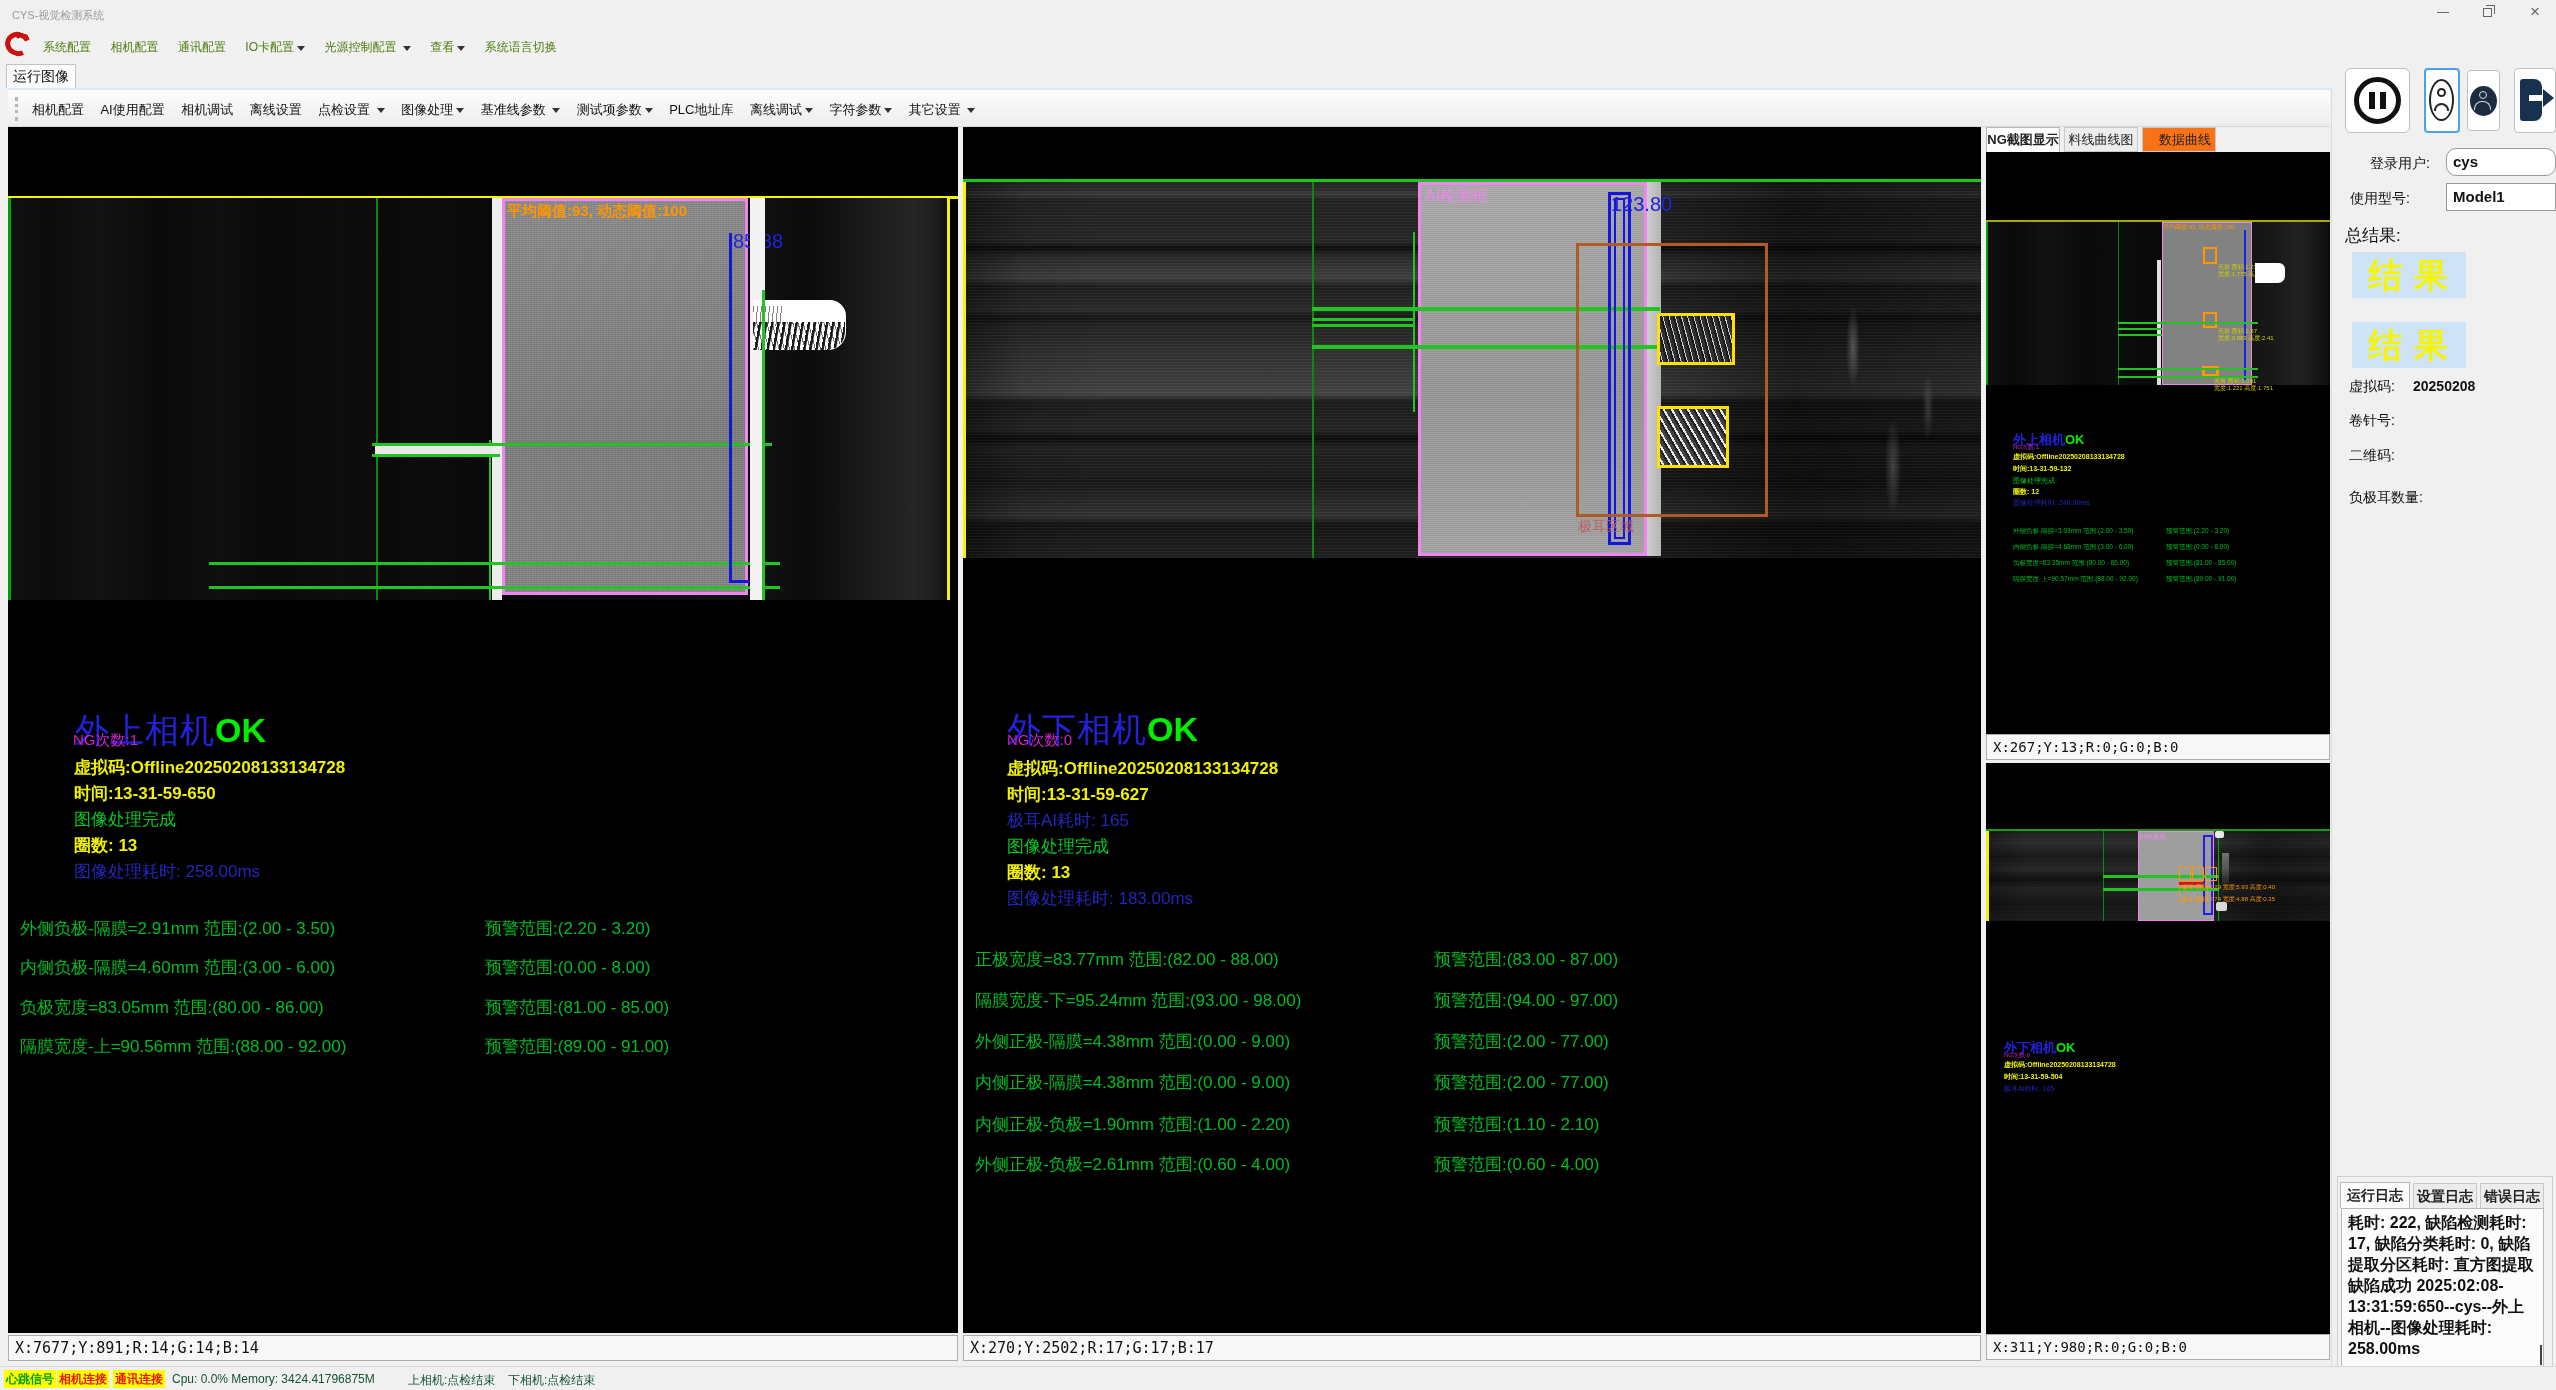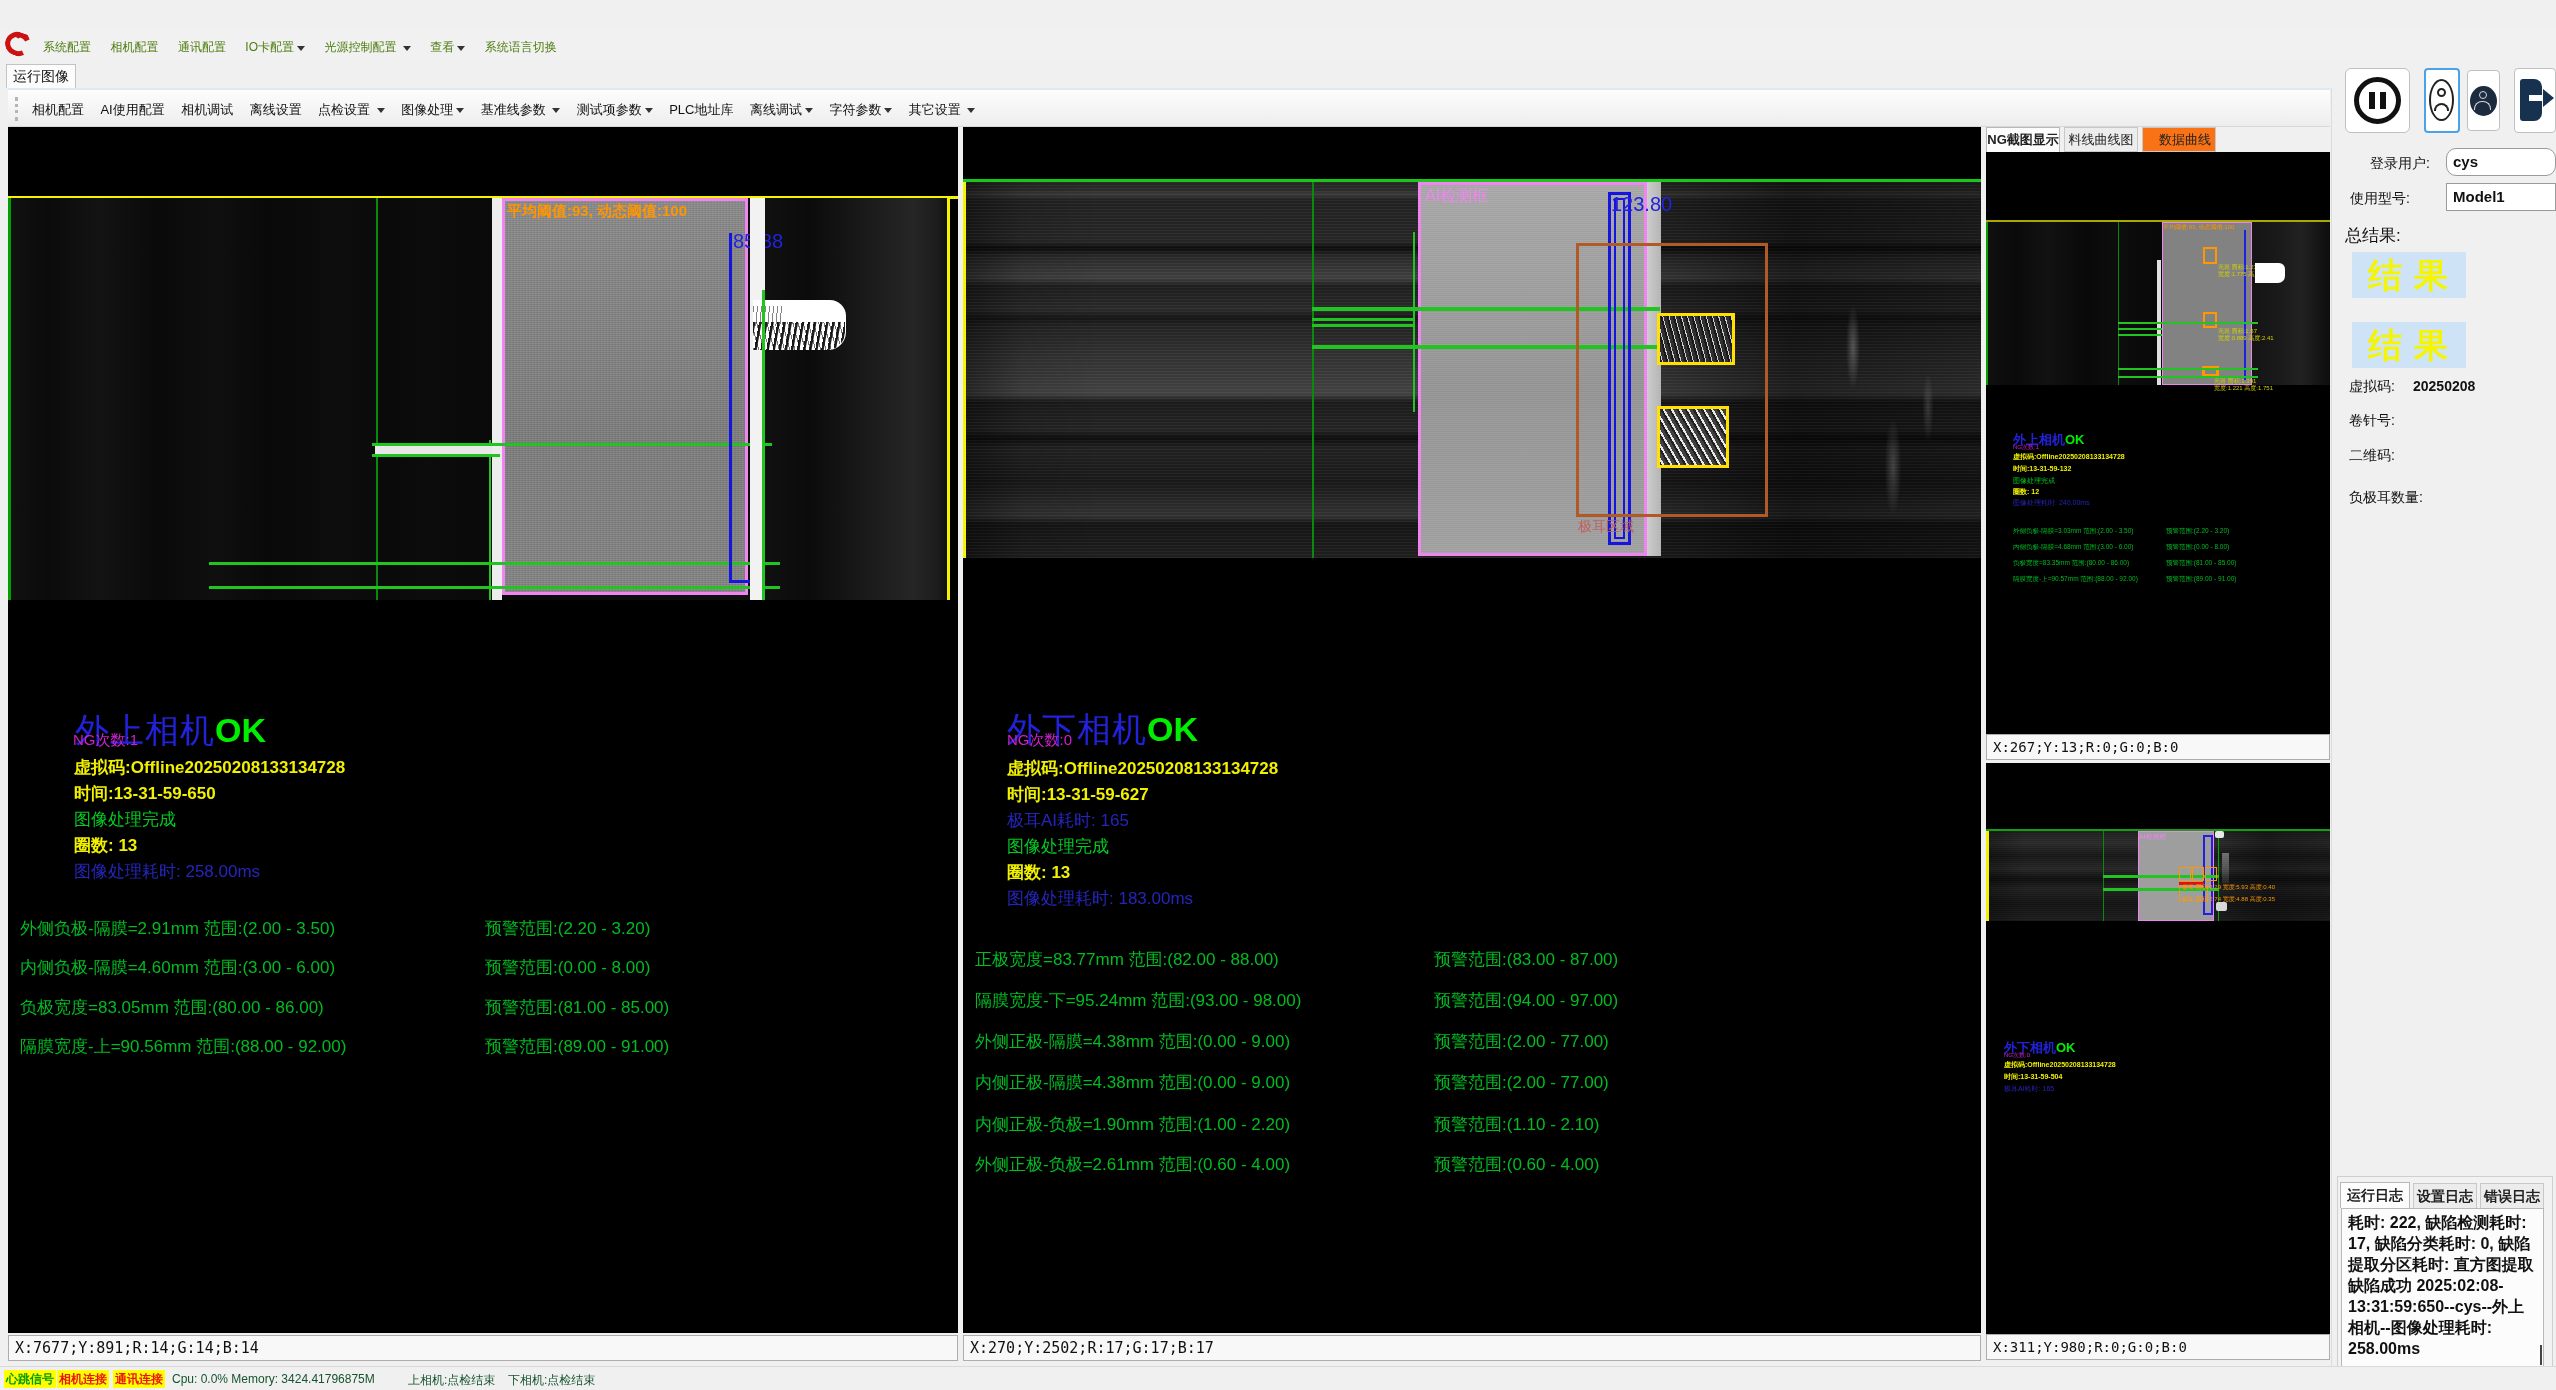--- a/index.html
+++ b/index.html
@@ -42,20 +42,31 @@
   .result-box { position:absolute; width:114px; height:46px; background:#cfe3f6; color:#f5f500; font-size:34px; font-weight:bold; text-align:center; line-height:46px; letter-spacing:12px; padding-left:10px; }
   .log-tab { position:absolute; height:26px; font-size:14px; font-weight:bold; color:#222; text-align:center; line-height:25px; }
   .chip { position:absolute; top:3px; height:18px; background:#ffff00; font-size:12px; font-weight:bold; line-height:18px; padding:0 2px; }
   .sbtext { position:absolute; top:5px; font-size:12px; color:#14532d; white-space:nowrap; }
 </style>
 </head>
 <body>
 
 <div id="app">
 
+  <div class="titlebar">
+    <div class="title-text">CYS-视觉检测系统</div>
+    <div class="winbtn" style="left:2426px;">
+        <div style="position:absolute;left:11px;top:12px;width:12px;height:1px;background:#666;"></div>
+      </div>
+    <div class="winbtn" style="left:2472px;">
+        <div style="position:absolute;left:11px;top:8px;width:9px;height:9px;border:1px solid #666;"></div>
+        <div style="position:absolute;left:14px;top:5px;width:9px;height:9px;border:1px solid #666;border-left:none;border-bottom:none;"></div>
+      </div>
+    <div class="winbtn" style="left:2518px;font-size:17px;line-height:24px;"><span>×</span></div>
+  </div>
 
   <div class="menubar"></div>
   <div class="logo">
       <div class="c1"></div>
       <div class="c2"></div>
     </div>
   <div class="menu-row">
     <span class="menu-item">系统配置</span>
     <span class="menu-item">相机配置</span>
     <span class="menu-item">通讯配置</span>

